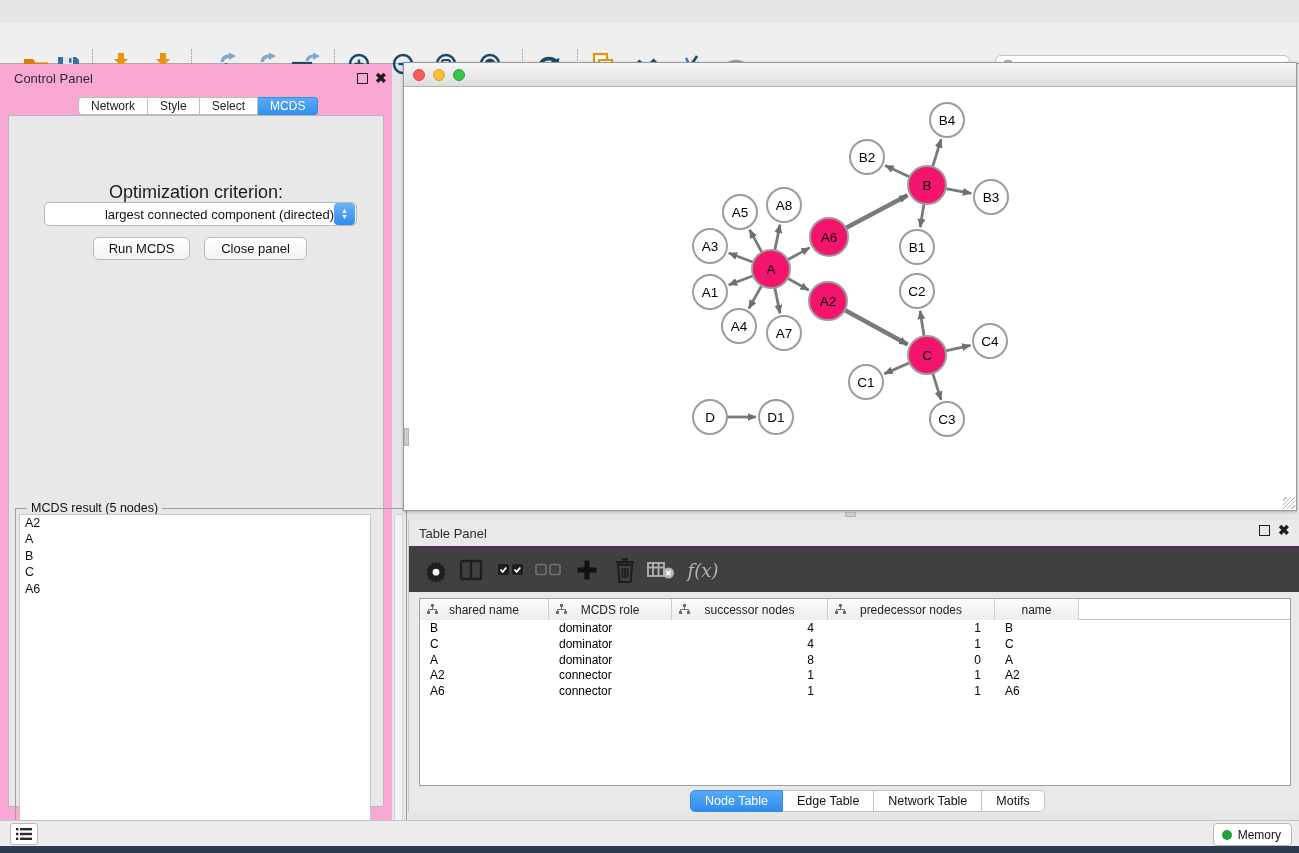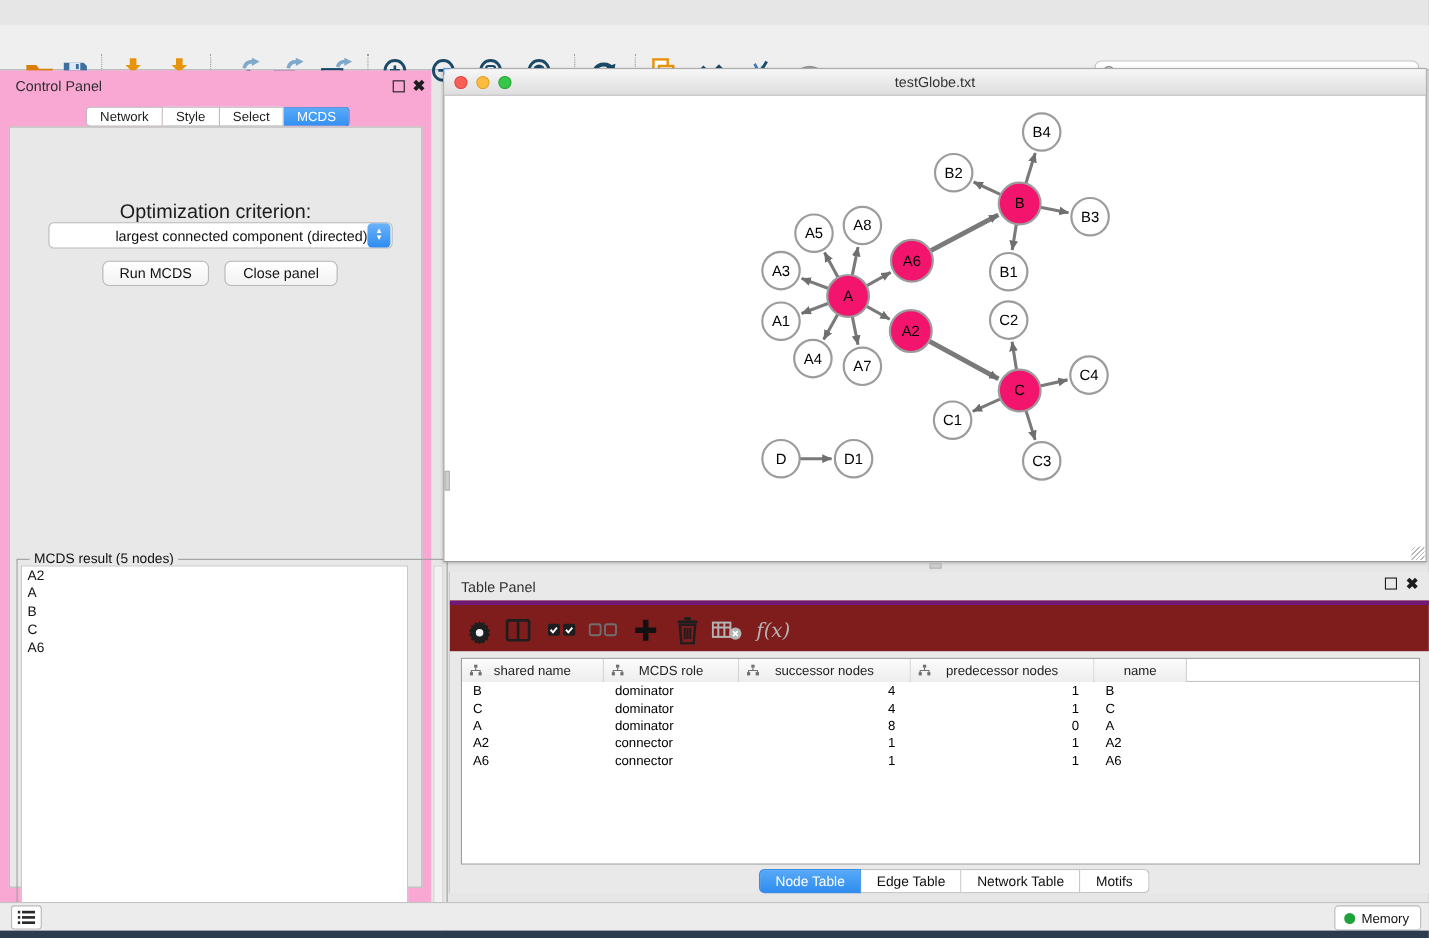--- a/index.html
+++ b/index.html
@@ -58,21 +58,21 @@
   #nw-corner { position:absolute; left:-1px; top:-1px; width:0; height:0; border-top:7px solid #3f8ef5; border-right:7px solid transparent; }
   #graph-svg { position:absolute; left:5px; top:24px; }
   #nw-vthumb { position:absolute; left:0px; top:365px; width:5px; height:18px; background:#cdcdcd; border:1px solid #b3b3b3; }
   #nw-grip { position:absolute; right:1px; bottom:1px; width:12px; height:12px;
     background:repeating-linear-gradient(135deg, transparent 0 2px, #b9b9b9 2px 3px); }
   #nw-hthumb { left:845px; top:512px; width:11px; height:5px; background:#cdcdcd; border:1px solid #b3b3b3; }
 
   
   #table-panel { left:408px; top:520px; width:891px; height:292px; background:#e9e9e9; border-left:1px solid #c9c9c9; }
   #tp-title { position:absolute; left:10px; top:6px; font-size:13px; color:#2e2e2e; }
-  #tp-toolbar { position:absolute; left:0; top:26px; width:100%; height:46px; background:#7f1d1d; border-top:4px solid #701a75; }
+  #tp-toolbar { position:absolute; left:0; top:26px; width:100%; height:46px; background:#404040; border-top:1px solid #701a75; }
   .tp-icon { position:absolute; top:7px; width:32px; height:32px; display:flex; align-items:center; justify-content:center; }
   #fx-label { font-family:"DejaVu Serif", serif; font-style:italic; font-size:18px; color:#b4b4b4; }
   #data-table { position:absolute; left:10px; top:78px; width:872px; height:188px; background:#fff; border:1px solid #9e9e9e; overflow:hidden; }
   #table-header-row { display:flex; height:21px; border-bottom:1px solid #c2c2c2; }
   .th { height:21px; background:linear-gradient(#fcfcfc,#ededed); border-right:1px solid #cfcfcf;
     display:flex; align-items:center; justify-content:center; position:relative; font-size:12px; color:#222; }
   .th .org { position:absolute; left:7px; top:5px; }
   .tr { display:flex; height:15.8px; }
   .td { font-size:12px; color:#000; padding:1px 6px 0 10px; white-space:nowrap; overflow:hidden; }
   .td.num { text-align:right; padding-right:14px; }
@@ -280,21 +280,20 @@
       </div>
     </div>
   </div>
 
   <div id="network-window" class="abs">
     <div id="nw-corner"></div>
     <div id="nw-titlebar">
       <span class="tl red" style="left:9px; top:6px"></span>
       <span class="tl yel" style="left:29px; top:6px"></span>
       <span class="tl grn" style="left:49px; top:6px"></span>
-      <div id="nw-title">testGlobe.txt</div>
     </div>
     <svg id="graph-svg" width="884" height="420">
       <defs>
         <marker id="arrow" markerUnits="userSpaceOnUse" markerWidth="10" markerHeight="9" refX="8.5" refY="4" orient="auto">
           <path d="M0 0 L9 4 L0 8 Z" fill="#6f6f6f"></path>
         </marker>
       </defs>
       <g id="edges-layer">
           <line x1="344.22175155851795" y1="175.29672599747397" x2="319.71394572787585" y2="166.0560778973958" stroke="#7a7a7a" stroke-width="2.8" marker-end="url(#arrow)"></line>
           <line x1="352.9223330087103" y1="165.3088058547254" x2="340.5554389381997" y2="142.56967804765748" stroke="#7a7a7a" stroke-width="2.8" marker-end="url(#arrow)"></line>

